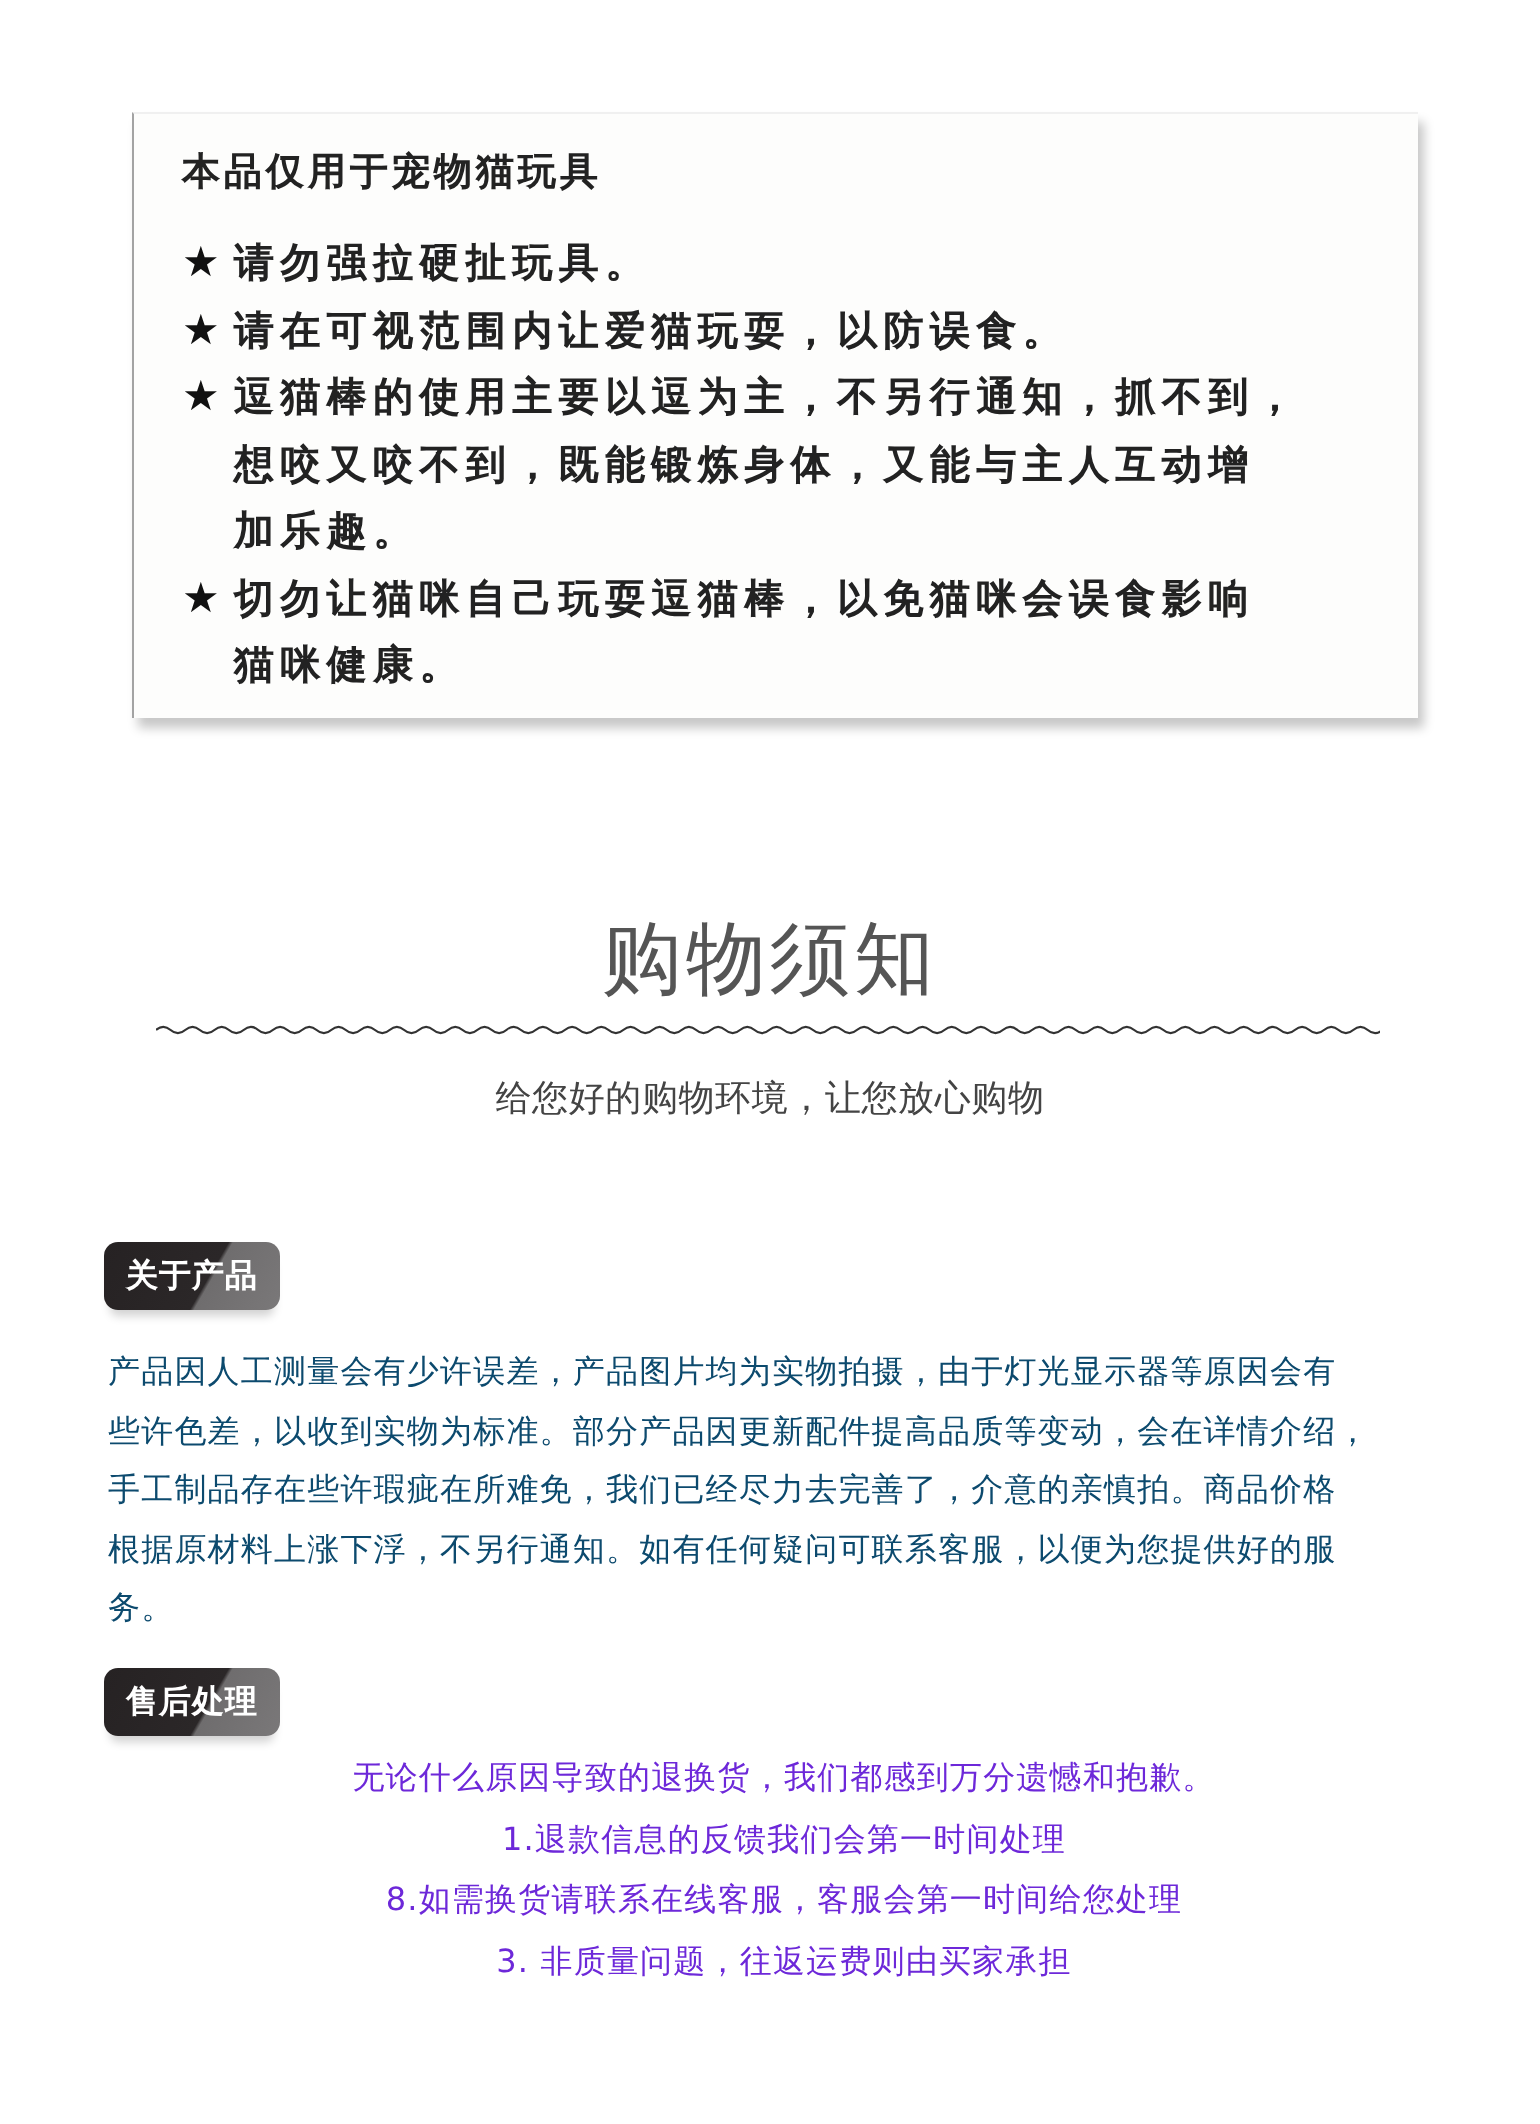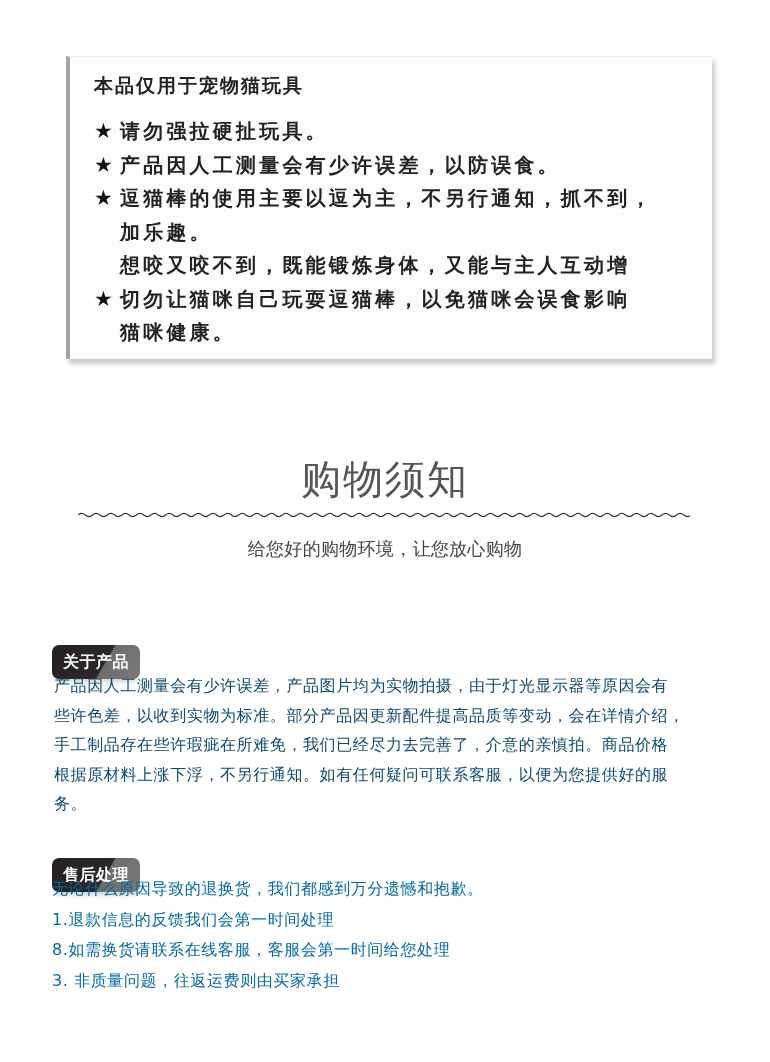--- a/index.html
+++ b/index.html
@@ -18,21 +18,21 @@
 
     
     .notice-card {
       position: absolute;
       left: 66px;
       top: 56px;
       width: 642px;
       height: 302px;
       background: #fdfdfc;
       border-top: 1px solid #f0f0f0;
-      border-left: 4px solid #a3a3a3;
+      border-left: 1px solid #a3a3a3;
       box-shadow: 3px 5px 5px rgba(0,0,0,0.22);
     }
     .notice-title {
       position: absolute;
       left: 24px;
       top: 16px;
       font-size: 19px;
       letter-spacing: 2px;
       font-weight: bold;
       color: #222;
@@ -106,21 +106,20 @@
       height: 34px;
       border-radius: 7px;
       background: linear-gradient(120deg, #262223 0%, #2b2728 58%, #6f6d6e 60%, #7a7879 100%);
       color: #ffffff;
       font-size: 16px;
       font-weight: bold;
       line-height: 34px;
       text-align: center;
       letter-spacing: 0.5px;
       box-shadow: 0 6px 5px -3px rgba(0,0,0,0.18);
-      margin-top: 24px;
     }
     .badge-product { top: 621px; }
     .badge-aftersale { top: 834px; }
 
     
     .product-text {
       position: absolute;
       left: 54px;
       top: 671px;
       width: 680px;
@@ -134,44 +133,45 @@
     
     .aftersale-list {
       position: absolute;
       left: 52px;
       top: 874px;
       width: 680px;
     }
     .aftersale-line {
       font-size: 16px;
       line-height: 30.5px;
-      color: #0369a1;
+      color: #6d28d9;
       letter-spacing: 0.6px;
       white-space: nowrap;
+      text-align: center;
     }
   </style>
 </head>
 <body>
 
 <div class="notice-card">
   <div class="notice-title">本品仅用于宠物猫玩具</div>
   <div class="notice-lines">
     <div class="notice-line">
       <span class="star">★</span>
       <span class="cont">请勿强拉硬扯玩具。</span>
     </div>
     <div class="notice-line">
       <span class="star">★</span>
-      <span class="cont">产品因人工测量会有少许误差，以防误食。</span>
+      <span class="cont">请在可视范围内让爱猫玩耍，以防误食。</span>
     </div>
     <div class="notice-line">
       <span class="star">★</span>
       <span class="cont">逗猫棒的使用主要以逗为主，不另行通知，抓不到，</span>
+      <span class="cont">想咬又咬不到，既能锻炼身体，又能与主人互动增</span>
       <span class="cont">加乐趣。</span>
-      <span class="cont">想咬又咬不到，既能锻炼身体，又能与主人互动增</span>
     </div>
     <div class="notice-line">
       <span class="star">★</span>
       <span class="cont">切勿让猫咪自己玩耍逗猫棒，以免猫咪会误食影响</span>
       <span class="cont">猫咪健康。</span>
     </div>
   </div>
 </div>
 
 <div class="section-title">购物须知</div>

